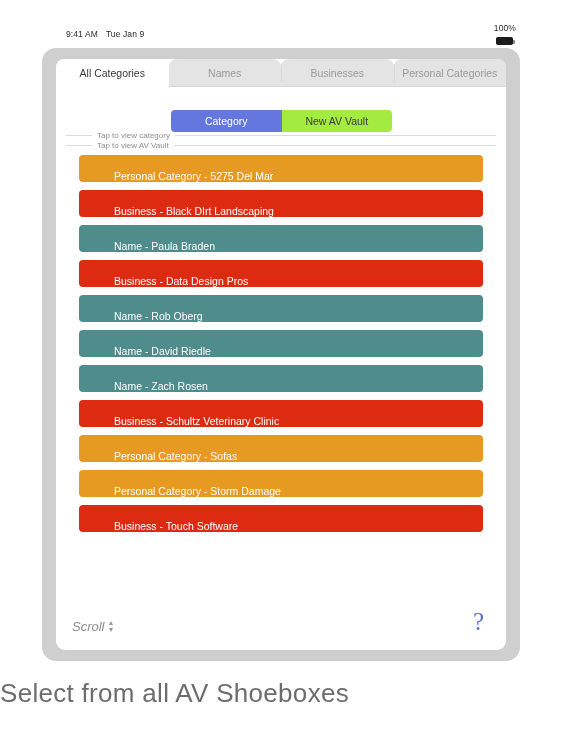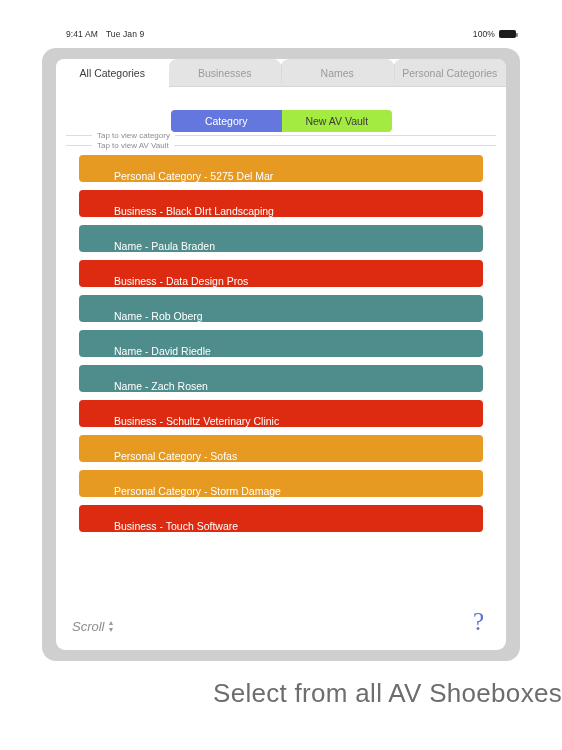--- a/index.html
+++ b/index.html
@@ -13,21 +13,21 @@
   
   .statusbar {
     position: absolute; left: 0; top: 27px;
     width: 562px; height: 14px;
     display: flex; align-items: center;
     padding: 0 14px;
     font-size: 8.5px; color: #2b2b2b;
     letter-spacing: .1px;
   }
   .sb-left { display: flex; gap: 8px; margin-left: 52px; }
-  .sb-right { margin-left: auto; display: flex; align-items: center; gap: 4px; margin-right: 32px;}
+  .sb-right { margin-left: auto; display: flex; align-items: center; gap: 4px; margin-right: 32px; flex-direction: column;}
   .battery {
     position: relative;
     width: 17px; height: 8px;
     border: 1px solid #1c1c1c;
     border-radius: 1.5px;
     background: #1c1c1c;
   }
   .battery:after {
     content: ""; position: absolute;
     right: -3px; top: 2px;
@@ -154,21 +154,21 @@
     left: 473px; top: 608px;
     font-size: 25px; color: #5b6fd4;
     font-family: "Liberation Serif", serif;
   }
 
   
   .caption {
     position: absolute;
     left: 0; top: 678px;
     width: 562px;
-    text-align: right;
+    text-align: left;
     font-size: 26px;
     color: #6d6d6d;
     font-weight: 300;
     letter-spacing: .3px;
   }
 </style>
 </head>
 <body>
 
 <div class="statusbar">
@@ -183,24 +183,24 @@
 </div>
 
 <div class="frame"></div>
 <div class="panel"></div>
 
 <div class="tabs">
   <div class="tab active">
     <span>All Categories</span>
   </div>
   <div class="tab inactive">
+    <span>Names</span>
+  </div>
+  <div class="tab inactive">
     <span>Businesses</span>
-  </div>
-  <div class="tab inactive">
-    <span>Names</span>
   </div>
   <div class="tab inactive">
     <span>Personal Categories</span>
   </div>
 </div>
 
 <div class="legend-row" id="legend-category">
   <span class="lead"></span>
   <span class="txt">Tap to view category</span>
   <span class="rest"></span>

